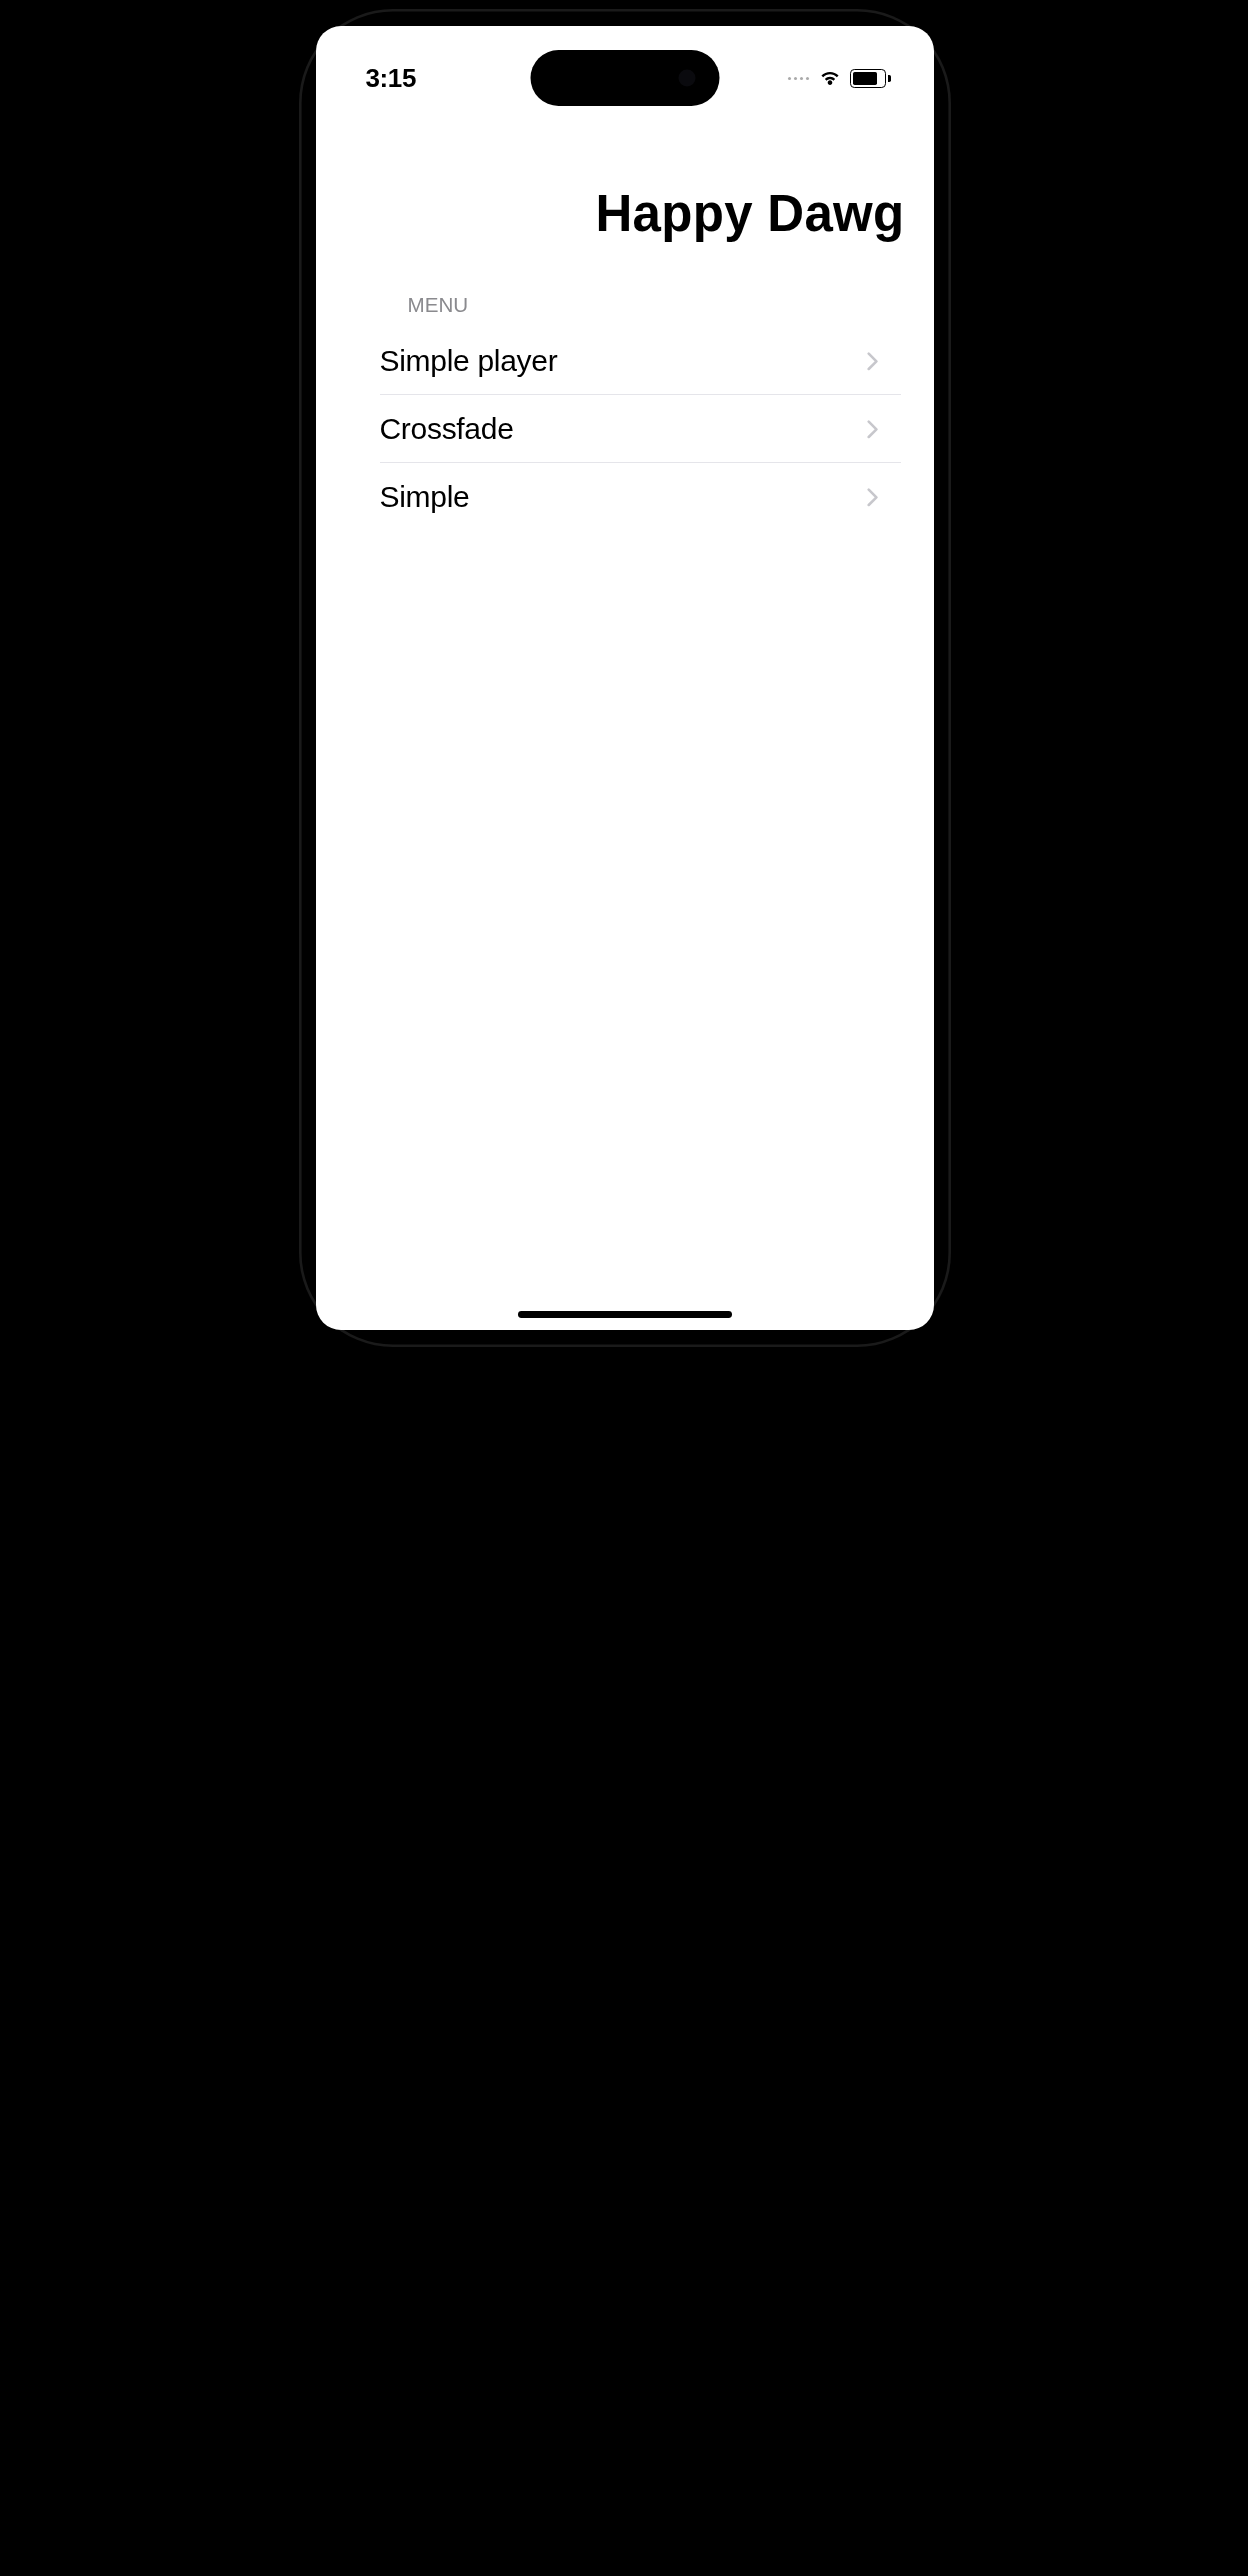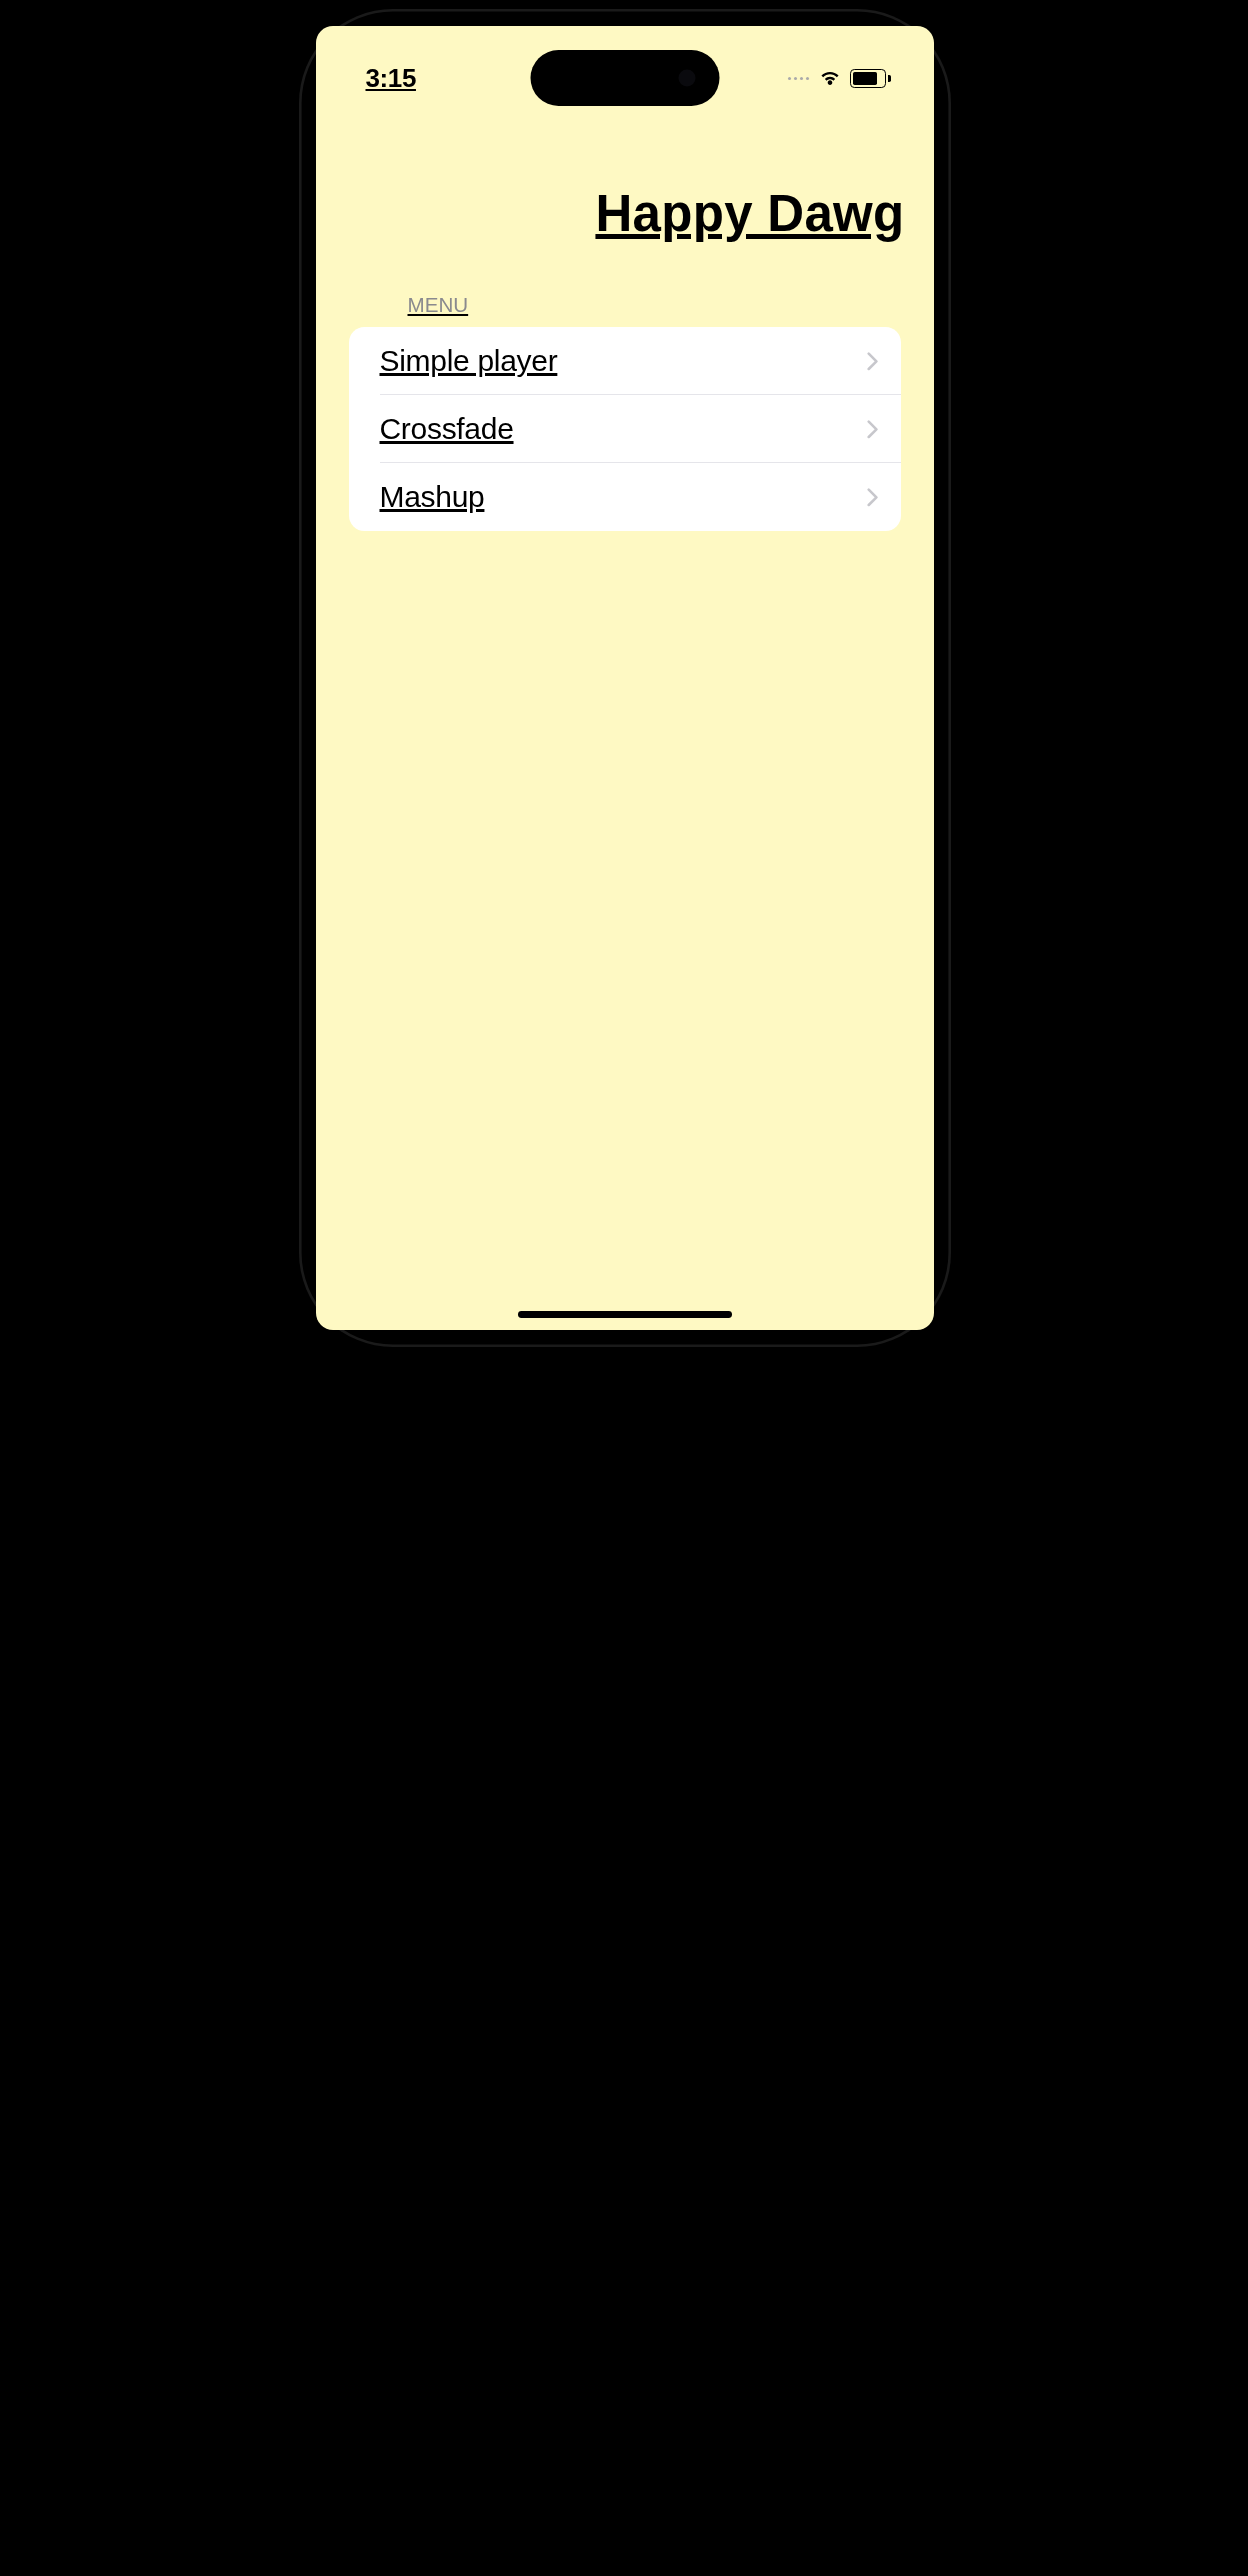--- a/index.html
+++ b/index.html
@@ -67,25 +67,24 @@
       top: 386px;
       width: 5.1px;
       height: 146px;
       background: #000;
       border-radius: 0 2.6px 2.6px 0;
     }
 
     .screen {
       width: 100%;
       height: 100%;
-      background: #fef9c3;
-      border-radius: 17px;
+      background: #ffffff;
+      border-radius: 25px;
       overflow: hidden;
       position: relative;
-      text-decoration: underline;
     }
 
     .dynamic-island {
       position: absolute;
       top: 24px;
       left: 50%;
       transform: translateX(-50%);
       width: 189px;
       height: 56px;
       background: #000;
@@ -294,21 +293,21 @@
         </div>
         <div class="menu-item">
           <span class="menu-label">Crossfade</span>
           <span class="chevron">
             <svg width="12" height="20.6" viewBox="0 0 14 24">
                 <path d="M2 3 L11 12 L2 21" stroke="#C7C7CC" stroke-width="3" fill="none" stroke-linecap="round" stroke-linejoin="round"></path>
               </svg>
           </span>
         </div>
         <div class="menu-item">
-          <span class="menu-label">Mashup</span>
+          <span class="menu-label">Simple</span>
           <span class="chevron">
             <svg width="12" height="20.6" viewBox="0 0 14 24">
                 <path d="M2 3 L11 12 L2 21" stroke="#C7C7CC" stroke-width="3" fill="none" stroke-linecap="round" stroke-linejoin="round"></path>
               </svg>
           </span>
         </div>
       </div>
     </div>
 
     <div class="home-indicator"></div>

